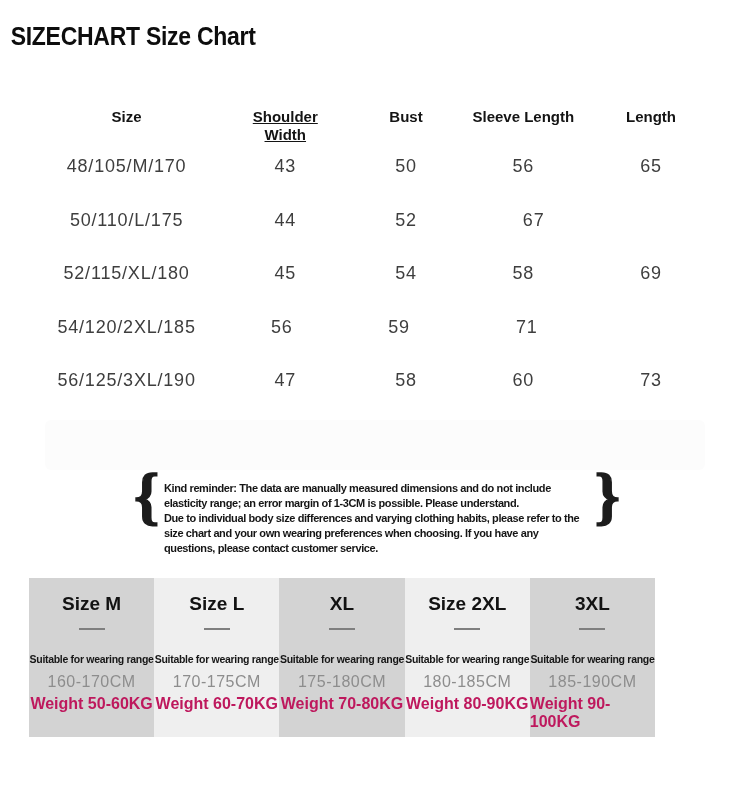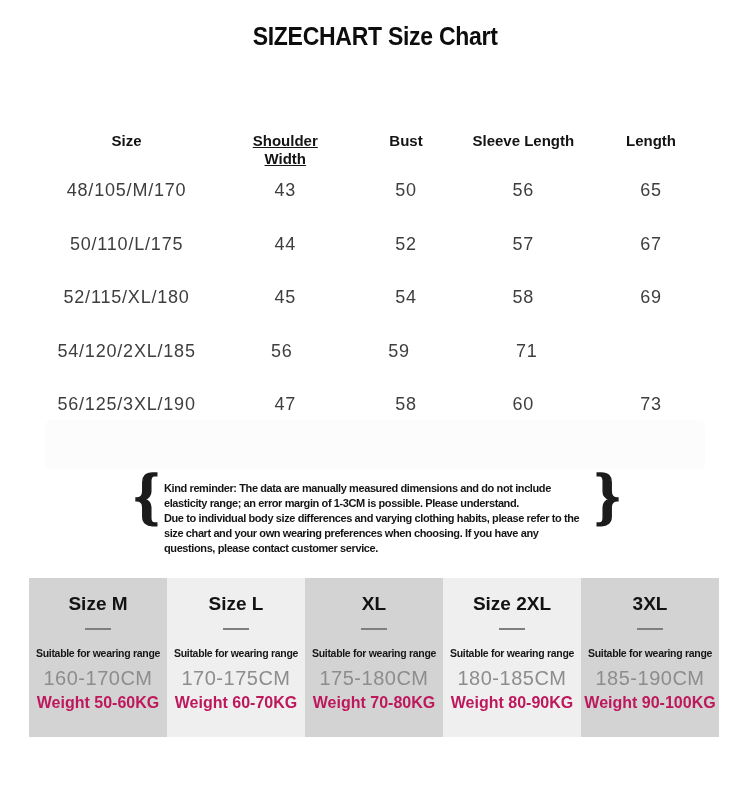--- a/index.html
+++ b/index.html
@@ -2,29 +2,29 @@
 <html><head>
 <meta charset="utf-8">
 <style>
   html,body{margin:0;padding:0;background:#ffffff;}
   .page{
     position:relative;width:750px;height:787px;background:#ffffff;overflow:hidden;
     font-family:"Liberation Sans",sans-serif;color:#111;
   }
   
   .title{
-    position:absolute;top:22px;left:0;width:100%;text-align:center;
+    position:absolute;top:22px;left:0;width:100%;
     font-size:25px;font-weight:bold;color:#0d0d0d;letter-spacing:-0.3px;
   }
   .title span{display:inline-block;transform:scaleX(0.92);}
   
   .faint-band{position:absolute;top:420px;left:45px;width:660px;height:50px;background:#fcfcfc;border-radius:6px;}
   
   .size-table{position:absolute;top:100px;left:30px;width:690px;}
-  .t-header{display:flex;align-items:flex-start;height:48px;padding-top:8px;box-sizing:border-box;margin-top:24px;}
+  .t-header{display:flex;align-items:flex-start;height:48px;padding-top:8px;box-sizing:border-box;}
   .t-header .cell{font-size:15px;font-weight:bold;color:#141414;line-height:18px;}
   .hwrap{display:inline-block;max-width:76px;text-decoration:underline;}
   .t-body{margin-top:8px;}
   .t-row{display:flex;align-items:flex-start;height:53.5px;}
   .cell{text-align:center;}
   .c0{width:28%;}
   .c1{width:18%;}
   .c2{width:17%;}
   .c3{width:17%;}
   .c4{width:20%;}
@@ -35,26 +35,26 @@
     position:absolute;top:2px;font-family:"Liberation Serif",serif;font-weight:bold;
     font-size:64px;line-height:52px;color:#1c1c1c;-webkit-text-stroke:1.5px #1c1c1c;
   }
   .brace.left{left:0;}
   .brace.right{right:0;}
   .reminder-text{
     margin-left:30px;padding-top:13px;width:428px;
     font-size:11px;font-weight:bold;line-height:15px;color:#151515;letter-spacing:-0.4px;
   }
   
-  .cards{position:absolute;top:578px;left:29px;width:690px;height:159px;display:flex;}
+  .cards{position:absolute;top:578px;left:29px;width:626px;height:159px;display:flex;}
   .card{flex:1 1 0;display:flex;flex-direction:column;align-items:center;box-sizing:border-box;}
   .card-title{margin-top:15px;font-size:19px;font-weight:bold;color:#121212;}
   .card-divider{margin-top:13px;width:26px;height:2px;background:#7f7f7f;}
-  .card-sub{margin-top:17px;font-size:10.5px;font-weight:bold;color:#161616;letter-spacing:-0.3px;white-space:nowrap;text-align:center;}
-  .card-range{margin-top:8px;font-size:20px;color:#8d8d8d;letter-spacing:0.5px;}
+  .card-sub{margin-top:23px;font-size:10.5px;font-weight:bold;color:#161616;letter-spacing:-0.3px;white-space:nowrap;text-align:center;}
+  .card-range{margin-top:8px;font-size:16px;color:#8d8d8d;letter-spacing:0.5px;}
   .card-weight{margin-top:4px;font-size:16px;font-weight:bold;color:#be185d;}
 </style>
 </head>
 <body>
 
 <div class="page">
 
   <div class="title">
     <span>SIZECHART Size Chart</span>
   </div>
@@ -74,21 +74,20 @@
           <div class="cell c0">48/105/M/170</div>
           <div class="cell c1">43</div>
           <div class="cell c2">50</div>
           <div class="cell c3">56</div>
           <div class="cell c4">65</div>
         </div>
         <div class="t-row">
           <div class="cell c0">50/110/L/175</div>
           <div class="cell c1">44</div>
           <div class="cell c2">52</div>
-          <div class="cell c3">57</div>
           <div class="cell c4">67</div>
         </div>
         <div class="t-row">
           <div class="cell c0">52/115/XL/180</div>
           <div class="cell c1">45</div>
           <div class="cell c2">54</div>
           <div class="cell c3">58</div>
           <div class="cell c4">69</div>
         </div>
         <div class="t-row">

